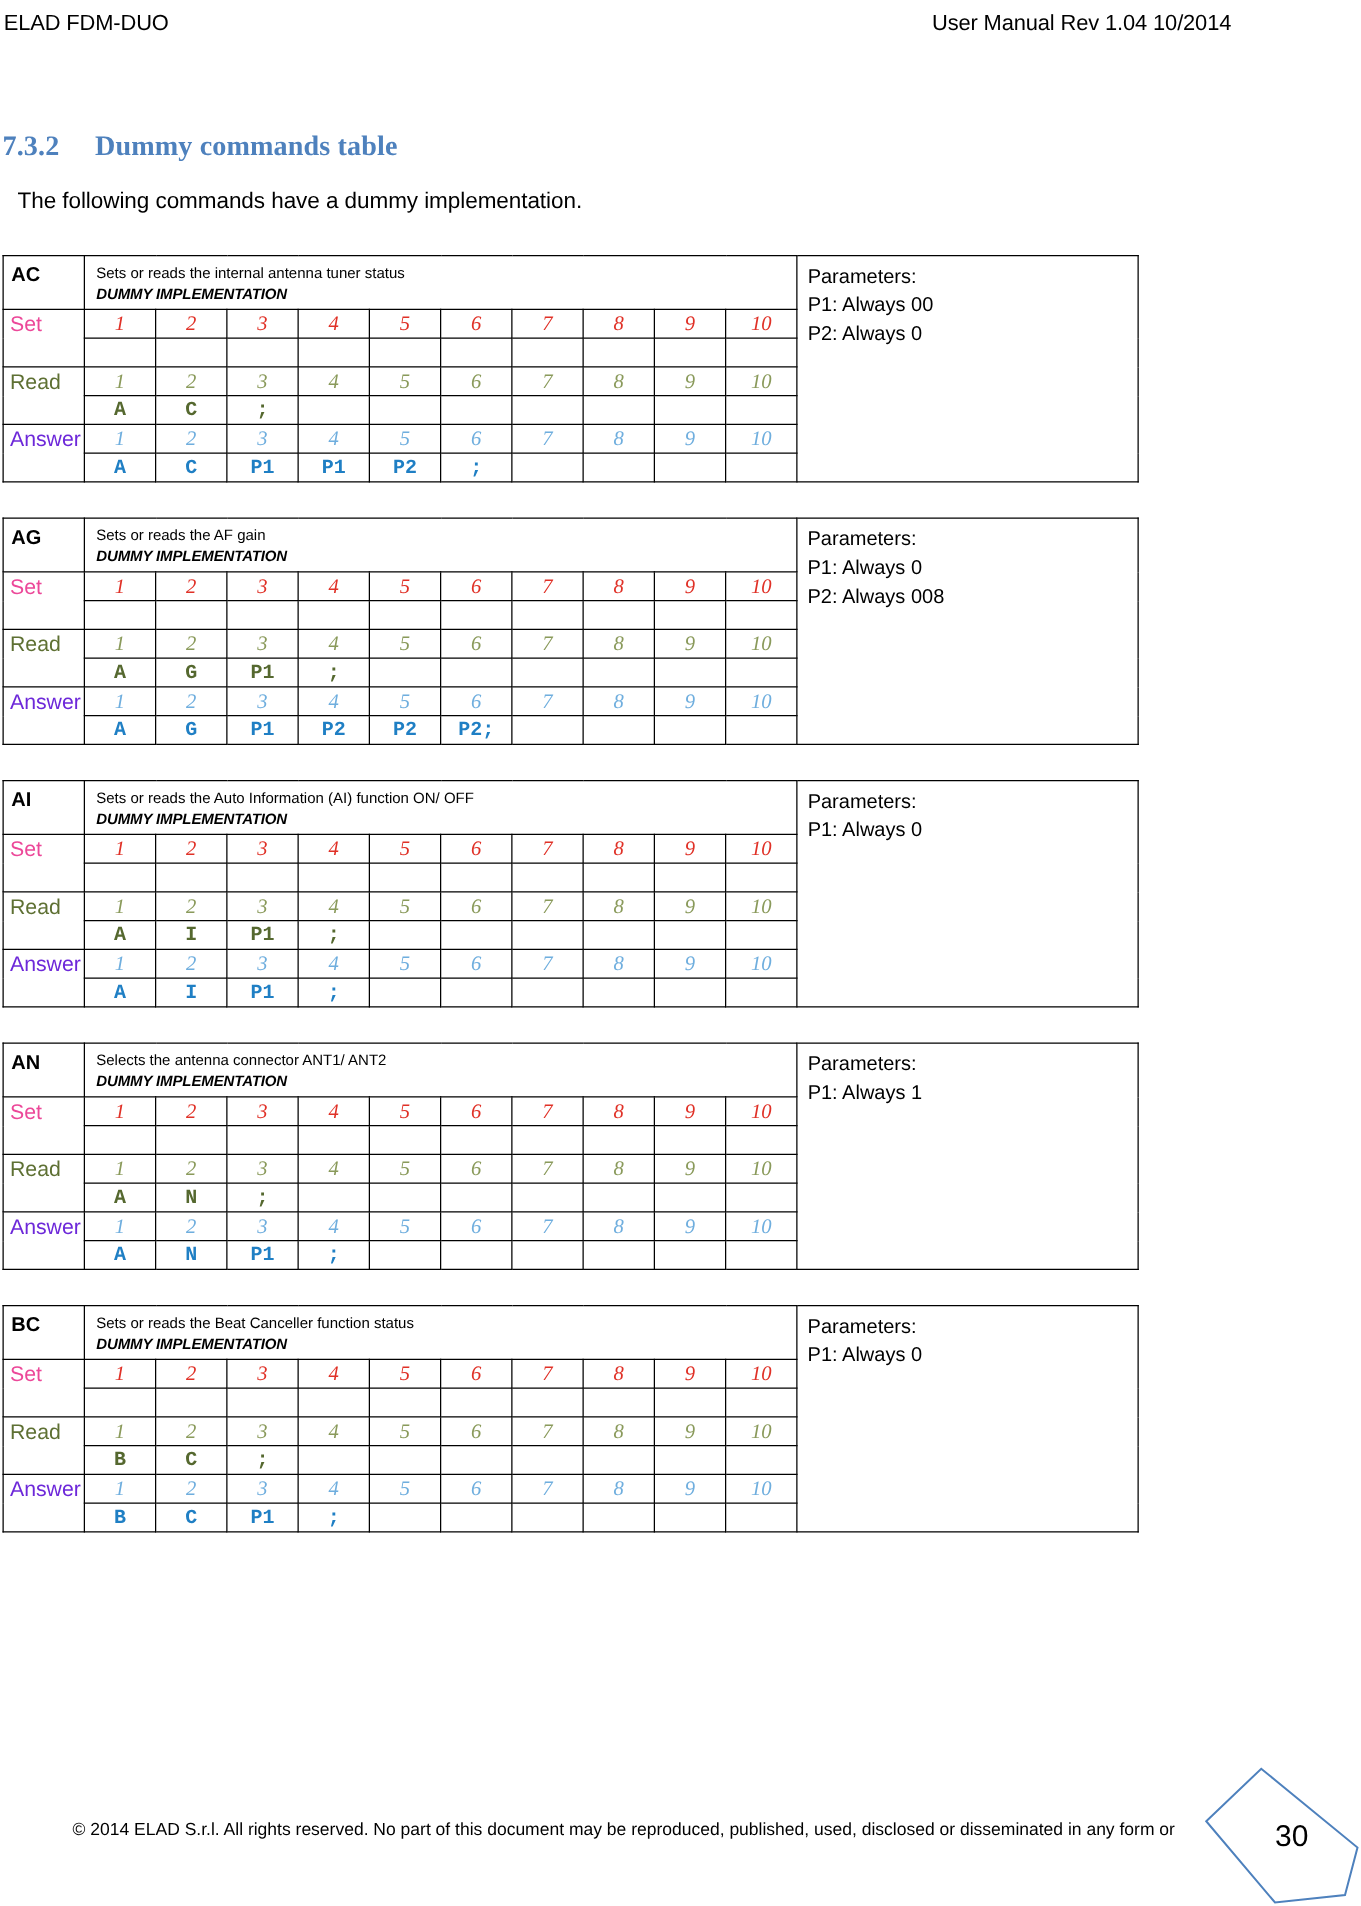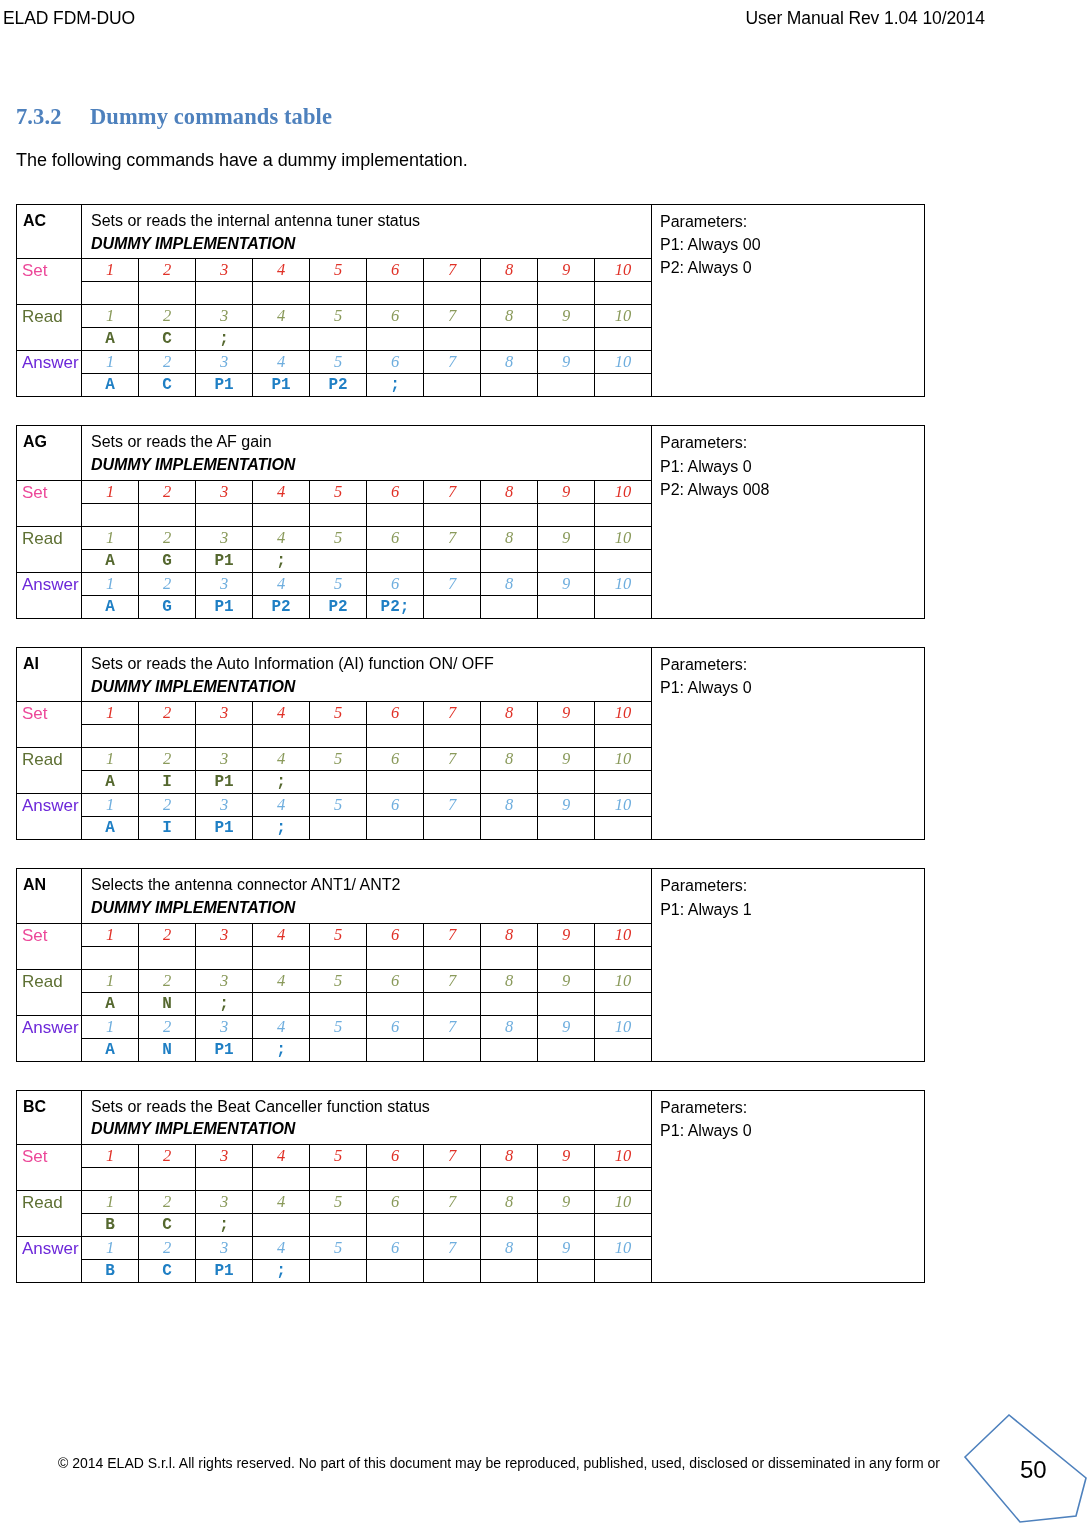--- a/index.html
+++ b/index.html
@@ -29,21 +29,21 @@
     font-size: 17.5px;
     letter-spacing: -0.1px;
   }
   .page-header .hdr-left { white-space: nowrap; }
   .page-header .hdr-right { white-space: nowrap; text-align: right; }
 
   
   .content {
     position: absolute;
     top: 104px;
-    left: 16px;
+    left: 2px;
     width: 1053px;
   }
 
   h2.section-heading {
     font-family: "Liberation Serif", serif;
     font-weight: bold;
     color: #4E81BD;
     font-size: 22.5px;
     margin: 0 0 0 0;
     padding: 0;
@@ -52,21 +52,21 @@
     letter-spacing: 0.1px;
   }
   h2.section-heading .sec-num {
     width: 74px;
     flex: 0 0 74px;
   }
   h2.section-heading .sec-title { }
 
   p.intro {
     font-size: 18px;
-    margin: 20px 0 0 0;
+    margin: 20px 0 0 12px;
     padding: 0;
     letter-spacing: -0.05px;
   }
 
   
   .cmd-table {
     border-collapse: collapse;
     table-layout: fixed;
     width: 908px;
     margin-top: 28px;
@@ -90,21 +90,21 @@
   
   td.cmd-code {
     font-weight: bold;
     font-size: 16px;
     padding: 5px 0 0 6px;
     line-height: 1.35;
   }
   td.cmd-desc {
     padding: 5px 0 3px 9px;
     line-height: 1.42;
-    font-size: 16px;
+    font-size: 12px;
     margin-top: 48px;
   }
   td.cmd-desc .dummy {
     font-style: italic;
     font-weight: bold;
     letter-spacing: -0.1px;
   }
   td.cmd-params {
     padding: 5px 0 0 8px;
     line-height: 1.45;
@@ -721,14 +721,14 @@
 </div>
 
 <div class="page-footer">
   <div>© 2014 ELAD S.r.l. All rights reserved. No part of this document may be reproduced, published, used, disclosed or disseminated in any form or</div>
 </div>
 
 <div class="page-number-badge">
   <svg width="127" height="113" viewBox="0 0 127 113">
     <polygon points="3,45 47,3 124,66 114,104 58,110" fill="#ffffff" stroke="#4E81BD" stroke-width="1.6"></polygon>
   </svg>
-  <span class="pn-text">50</span>
+  <span class="pn-text">30</span>
 </div>
 
 </body></html>

